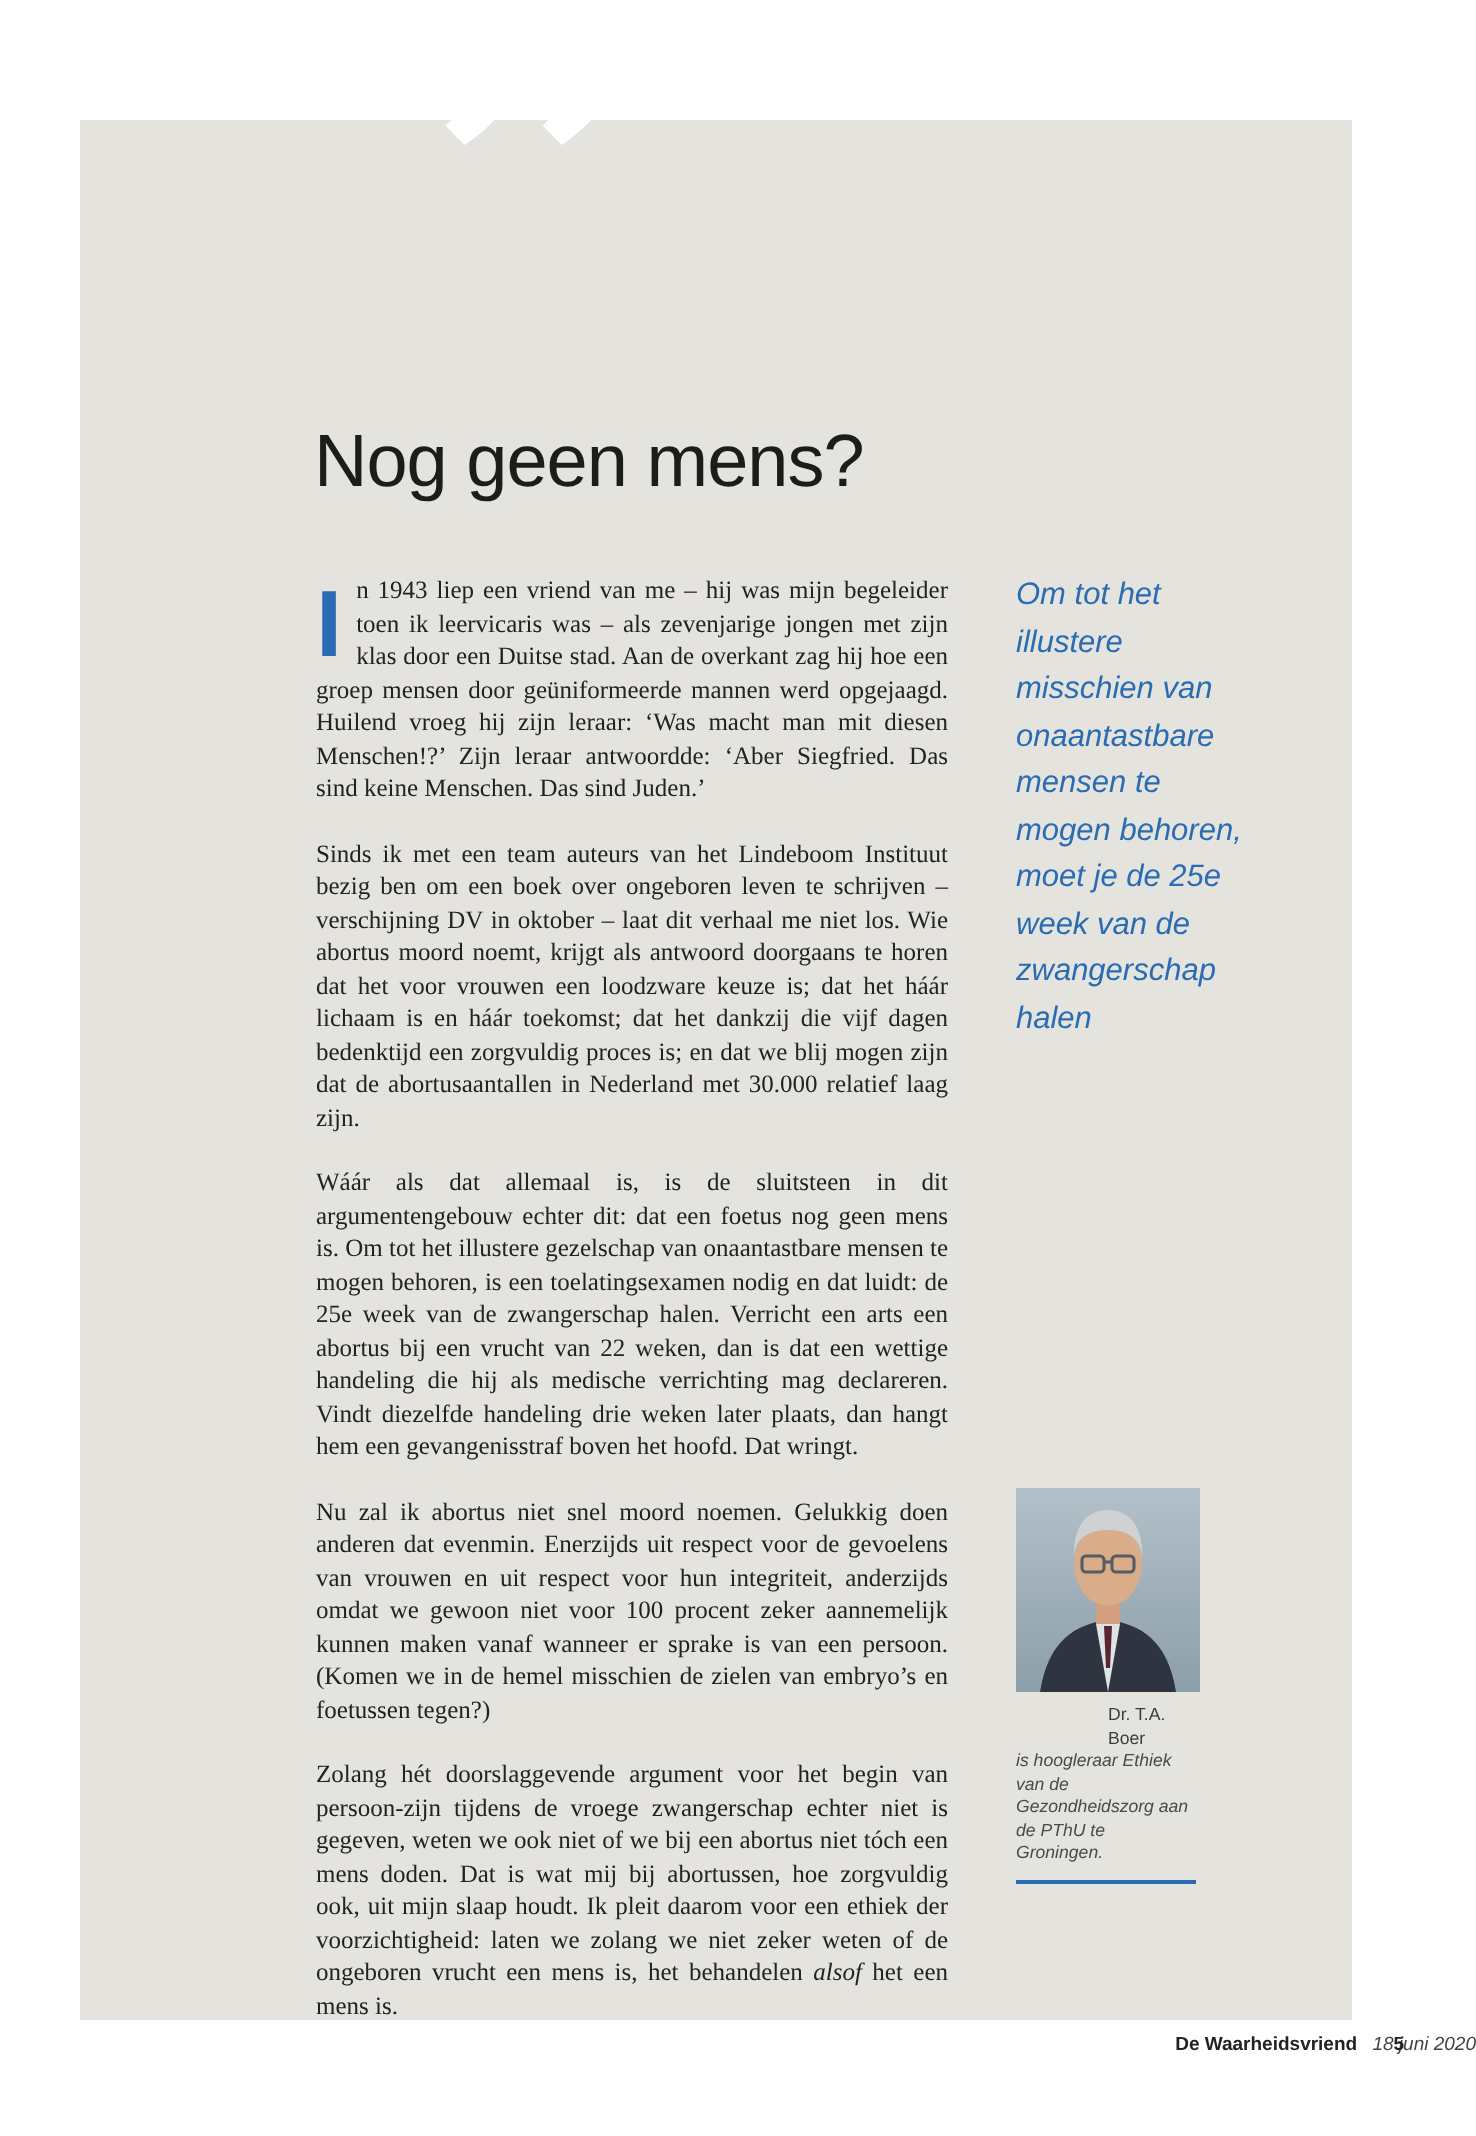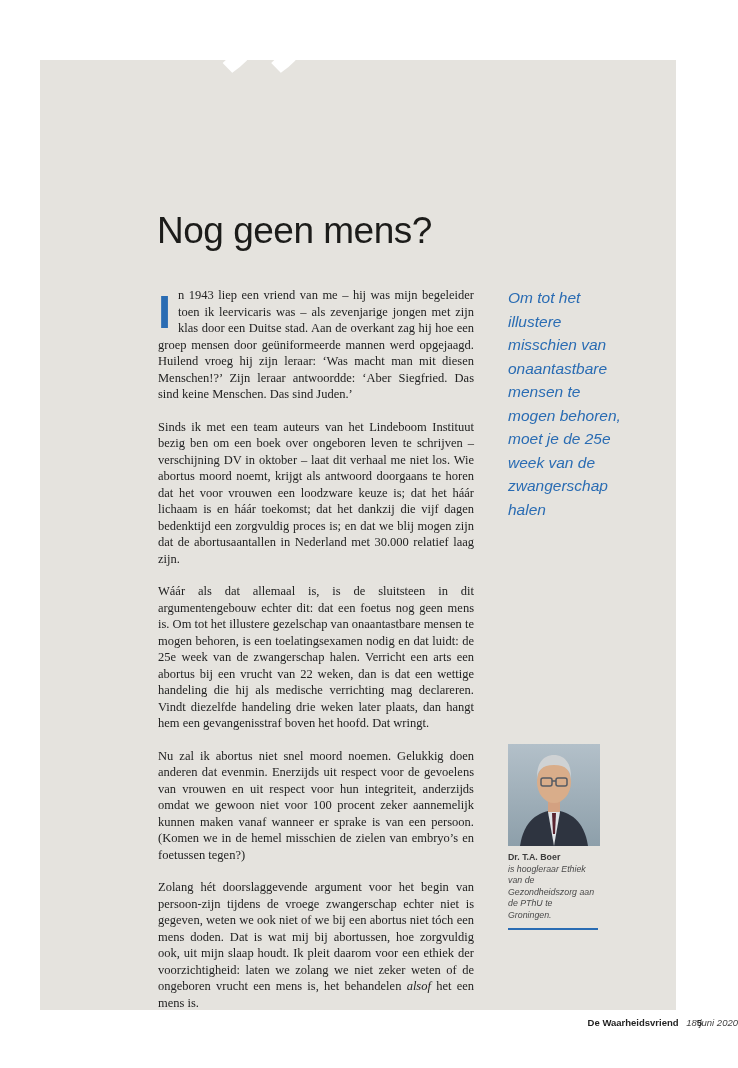--- a/index.html
+++ b/index.html
@@ -51,21 +51,21 @@
 
   .photo { position: absolute; left: 508px; top: 744px; width: 92px; height: 102px; }
   .photo svg { display: block; }
 
   .caption {
     position: absolute; left: 508px; top: 852px; width: 90px;
     font-family: "Liberation Sans", sans-serif; font-size: 8.8px; line-height: 11.5px;
     color: #3c3c3c; padding-bottom: 7px;
     border-bottom: 2.5px solid var(--accent, #2a6cb3);
   }
-  .caption .name { font-weight: 700; }
+  .caption .name { font-weight: 400; margin-left: 46px; }
   .caption .bio { font-style: italic; color: #4a4a4a; }
 
   .footer {
     position: absolute; left: 0; top: 1017px; width: 738px; text-align: right;
     font-family: "Liberation Sans", sans-serif; font-size: 9.5px; color: #222222;
   }
   .footer .mag { font-weight: 700; }
   .footer .date { font-style: italic; font-weight: 400; color: #444444; margin-left: 5px; }
 
   .page-num {

